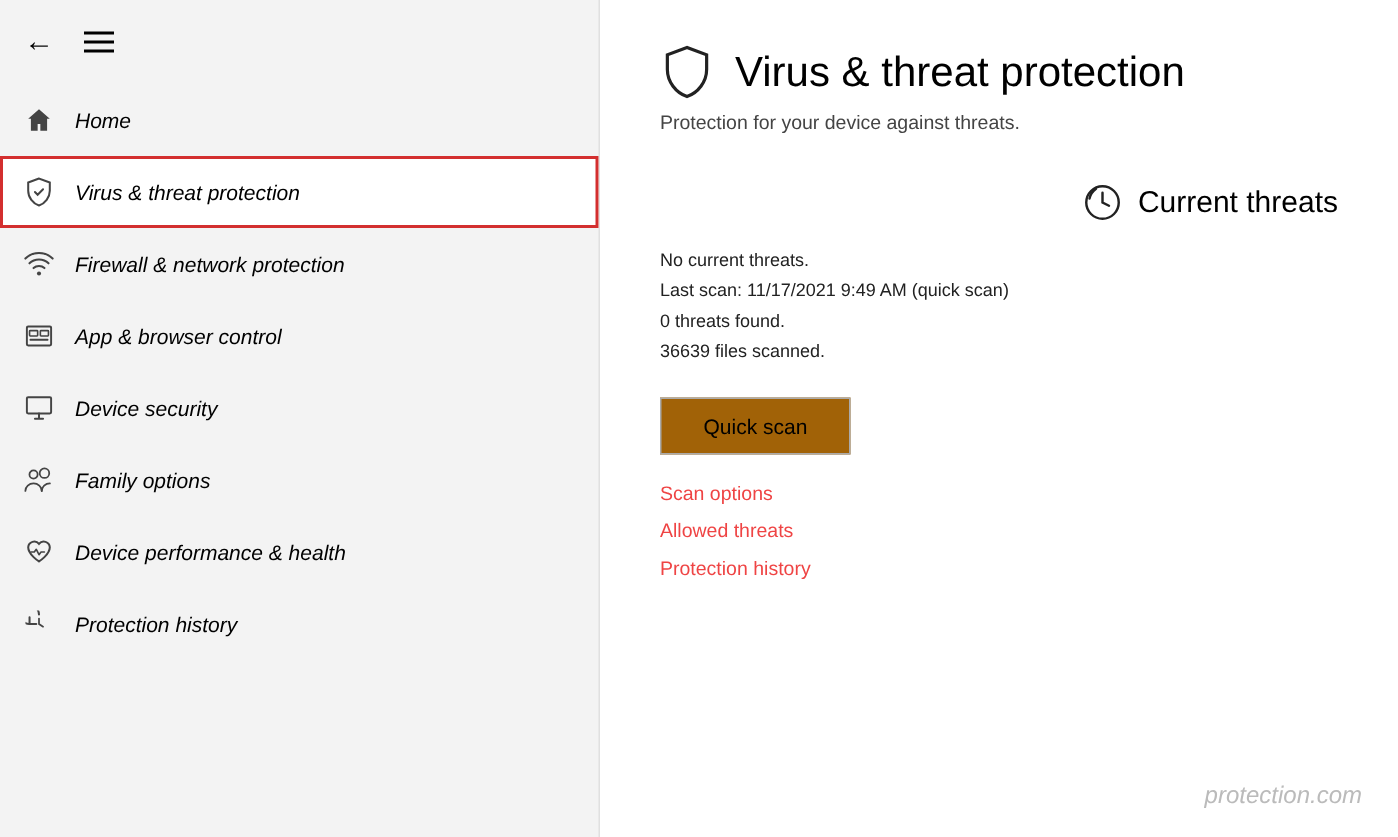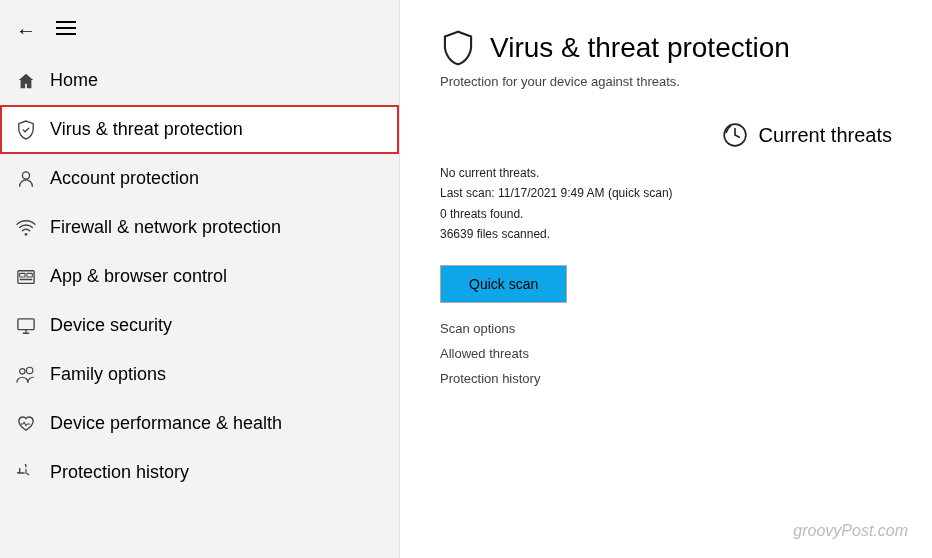--- a/index.html
+++ b/index.html
@@ -80,22 +80,23 @@
       width: 20px;
       height: 20px;
       display: flex;
       align-items: center;
       justify-content: center;
       flex-shrink: 0;
       font-size: 16px;
     }
 
     .nav-label {
-      font-size: 18px;
-      color: #000;
+      font-size: 14px;
+      color: #000;
+      font-style: italic;
     }
 
     
     .main {
       flex: 1;
       background: #fff;
       padding: 30px 40px;
       overflow-y: auto;
     }
 
@@ -149,33 +150,33 @@
     }
 
     .threat-info {
       font-size: 12px;
       color: #222;
       line-height: 1.7;
       margin-bottom: 20px;
     }
 
     .quick-scan-btn {
-      background: #0ea5e9;
+      background: #a16207;
       border: 1px solid #aaa;
       padding: 10px 28px;
       font-size: 14px;
       cursor: pointer;
       color: #000;
       margin-bottom: 18px;
       display: inline-block;
     }
 
     .link-item {
       display: block;
-      color: #404040;
+      color: #ef4444;
       font-size: 13px;
       text-decoration: none;
       margin-bottom: 10px;
       cursor: pointer;
     }
 
     .watermark {
       position: absolute;
       bottom: 18px;
       right: 24px;
@@ -220,29 +221,20 @@
     <div class="nav-item active">
       <div class="nav-icon">
         <svg width="18" height="20" viewBox="0 0 20 22" fill="none" xmlns="http://www.w3.org/2000/svg">
           <path d="M10 1L2 4v6c0 5 3.5 9.5 8 11 4.5-1.5 8-6 8-11V4L10 1z" stroke="#444" stroke-width="1.5" fill="none"></path>
           <path d="M7 11l2 2 4-4" stroke="#444" stroke-width="1.5" fill="none" stroke-linecap="round"></path>
         </svg>
       </div>
       <span class="nav-label">Virus &amp; threat protection</span>
     </div>
 
-    <div class="nav-item">
-      <div class="nav-icon">
-        <svg width="18" height="18" viewBox="0 0 20 20" fill="none" xmlns="http://www.w3.org/2000/svg">
-          <circle cx="10" cy="6" r="4" stroke="#444" stroke-width="1.5" fill="none"></circle>
-          <path d="M3 18c0-4 3.1-7 7-7s7 3 7 7" stroke="#444" stroke-width="1.5" fill="none" stroke-linecap="round"></path>
-        </svg>
-      </div>
-      <span class="nav-label">Account protection</span>
-    </div>
 
     <div class="nav-item">
       <div class="nav-icon">
         <svg width="20" height="18" viewBox="0 0 22 18" fill="none" xmlns="http://www.w3.org/2000/svg">
           <path d="M1 5c2.7-2.7 6.5-4 10-4s7.3 1.3 10 4" stroke="#444" stroke-width="1.5" fill="none" stroke-linecap="round"></path>
           <path d="M4 8.5c1.8-1.8 4.3-2.8 7-2.8s5.2 1 7 2.8" stroke="#444" stroke-width="1.5" fill="none" stroke-linecap="round"></path>
           <path d="M7 12c1-1 2.4-1.6 4-1.6s3 .6 4 1.6" stroke="#444" stroke-width="1.5" fill="none" stroke-linecap="round"></path>
           <circle cx="11" cy="16" r="1.5" fill="#444"></circle>
         </svg>
       </div>
@@ -342,14 +334,14 @@
     <button class="quick-scan-btn">Quick scan</button>
 
     <br>
 
     <a class="link-item">Scan options</a>
     <a class="link-item">Allowed threats</a>
     <a class="link-item">Protection history</a>
 
   </div>
 
-  <div class="watermark">groovyPost.com</div>
+  <div class="watermark">protection.com</div>
 </div>
 
 </body></html>

